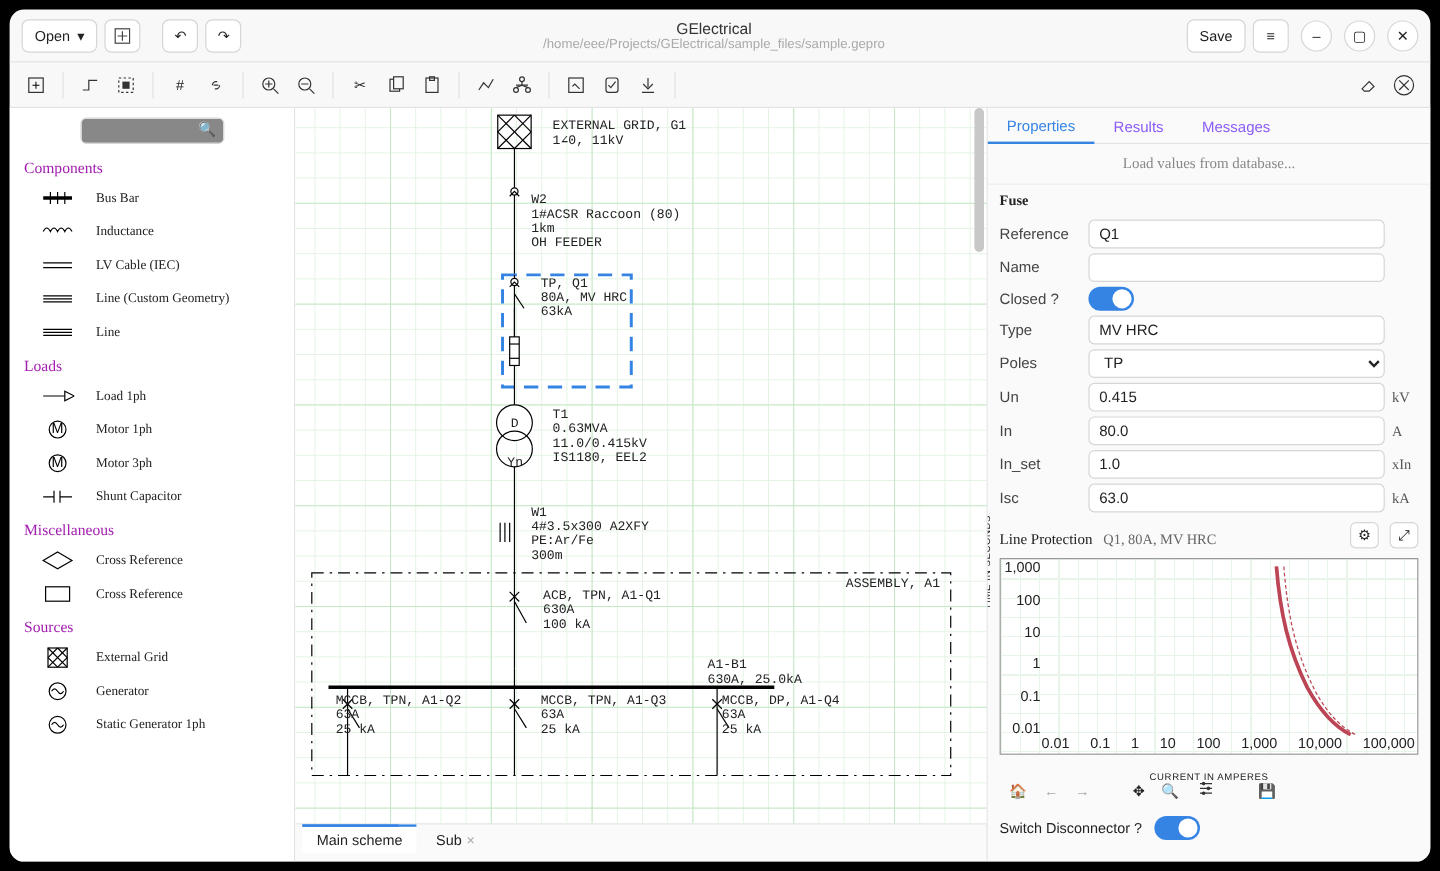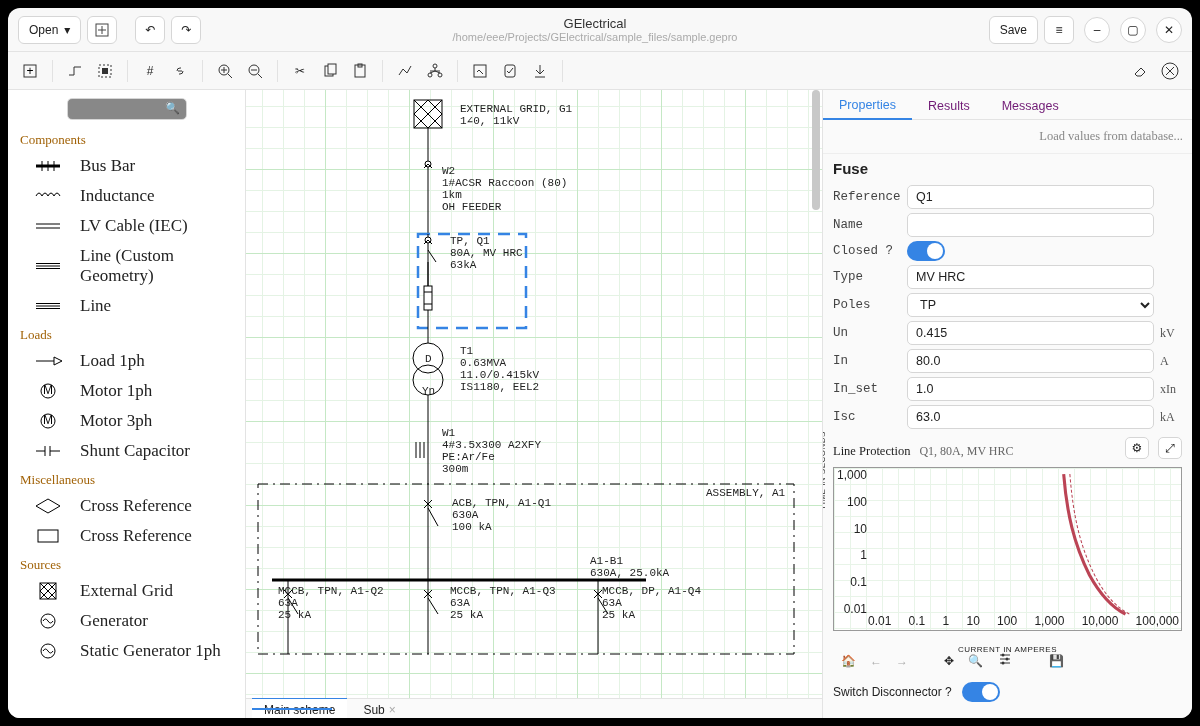--- a/index.html
+++ b/index.html
@@ -16,50 +16,50 @@
   
   .toolbar{height:38px;display:flex;align-items:center;padding:0 8px;border-bottom:1px solid #e3e3e3;gap:2px}
   .tool{width:28px;height:28px;display:inline-flex;align-items:center;justify-content:center;border-radius:5px}
   .sep{width:1px;height:22px;background:#e2e2e2;margin:0 6px}
   .flexspacer{flex:1}
   
   .main{flex:1;display:flex;min-height:0}
   .leftpanel{width:238px;border-right:1px solid #e3e3e3;display:flex;flex-direction:column;background:#fff;overflow-y:auto}
   .searchwrap{padding:8px 30px 6px;display:flex;justify-content:center}
   .searchwrap input{width:120px;height:22px;border:1px solid #d6d6d6;border-radius:5px;background:#fff;padding:0 22px 0 8px;background-image:radial-gradient(circle at calc(100% - 12px) 50%,#888 0,#888 0);}
-  .grouphdr{padding:6px 12px 3px;font-family:Georgia,serif;font-size:13px;color:#a16207}
+  .grouphdr{padding:6px 12px 3px;font-family:Georgia,serif;font-size:13px;color:#a21caf}
   .comp{display:flex;align-items:center;gap:18px;padding:5px 12px 5px 26px}
   .comp .sym{width:28px;height:18px;display:flex;align-items:center;justify-content:center}
-  .comp .lbl{font-family:Georgia,serif;font-size:17px}
+  .comp .lbl{font-family:Georgia,serif;font-size:11px}
   
   .canvaswrap{flex:1;display:flex;flex-direction:column;min-width:0}
   .canvas{flex:1;position:relative;overflow:hidden;background:#fff;
     background-image:
       linear-gradient(#c5e8c5 1px,transparent 1px),
       linear-gradient(90deg,#c5e8c5 1px,transparent 1px),
       linear-gradient(#e4f3e4 1px,transparent 1px),
       linear-gradient(90deg,#e4f3e4 1px,transparent 1px);
     background-size:84px 84px,84px 84px,21px 21px,21px 21px;
     background-position:-5px -5px,-5px -5px,-5px -5px,-5px -5px;
   }
   .canvas svg{position:absolute;inset:0}
   .canvas text{font-family:"Courier New",monospace;font-size:11px;fill:#222}
-  .tabsbar{height:20px;border-top:1px solid #e3e3e3;display:flex;align-items:center;padding-left:6px;gap:4px;background:#fafafa;font-family:Georgia,serif}
+  .tabsbar{height:32px;border-top:1px solid #e3e3e3;display:flex;align-items:flex-start;padding-left:6px;gap:4px;background:#fafafa;font-family:Georgia,serif}
   .tab{padding:4px 12px;font-size:12px;color:#666;border-top:2px solid transparent}
   .tab.active{color:#222;border-top-color:#3584e4;background:#fff}
   .tabclose{color:#aaa;margin-left:4px}
   
   .rightpanel{width:370px;border-left:1px solid #e3e3e3;background:#fafafa;display:flex;flex-direction:column;overflow:hidden}
   .rtabs{height:30px;display:flex;align-items:flex-end;border-bottom:1px solid #e3e3e3;font-family:Georgia,serif}
-  .rtab{padding:6px 16px;font-size:12.5px;color:#701a75}
+  .rtab{padding:6px 16px;font-size:12.5px;color:#8b5cf6}
   .rtab.active{color:#3584e4;border-bottom:2px solid #3584e4;margin-bottom:-1px}
-  .loadlink{padding:9px;text-align:right;font-family:Georgia,serif;font-size:12.5px;color:#888;border-bottom:1px solid #eee}
-  .sectionhdr{padding:6px 10px;font-family:Liberation Sans, sans-serif;font-weight:600;font-size:15px}
+  .loadlink{padding:9px;text-align:center;font-family:Georgia,serif;font-size:12.5px;color:#888;border-bottom:1px solid #eee}
+  .sectionhdr{padding:6px 10px;font-family:Liberation Serif, serif;font-weight:600;font-size:12px}
   .proprow{display:flex;align-items:center;padding:2px 10px;gap:6px}
-  .proprow .plabel{width:68px;font-family:Liberation Mono, monospace;font-size:12.5px;color:#444}
+  .proprow .plabel{width:68px;font-family:Liberation Sans, sans-serif;font-size:12.5px;color:#444}
   .proprow input,.proprow select{flex:1;height:24px;border:1px solid #d6d6d6;border-radius:5px;background:#fff;padding:0 8px;font-size:12.5px}
   .proprow .unit{width:22px;font-family:Georgia,serif;font-size:12px;color:#555;text-align:left}
   .toggle{position:relative;width:38px;height:20px;border-radius:10px;background:#3584e4;display:inline-block}
   .toggle::after{content:"";position:absolute;right:2px;top:2px;width:16px;height:16px;border-radius:50%;background:#fff}
   .linehdr{display:flex;align-items:flex-end;gap:9px;padding:6px 10px}
   .linehdr .plabel{font-family:Georgia,serif;font-size:12.5px}
   .linehdr .desc{flex:1;font-family:Georgia,serif;font-size:12px;color:#666}
   .tinybtn{width:24px;height:22px;border:1px solid #d6d6d6;border-radius:5px;background:#fff;display:inline-flex;align-items:center;justify-content:center}
   .chart{margin:2px 10px;height:164px;border:1px solid #999;background:
     repeating-linear-gradient(#e8f4e8 0,#e8f4e8 1px,transparent 1px,transparent 16px),

